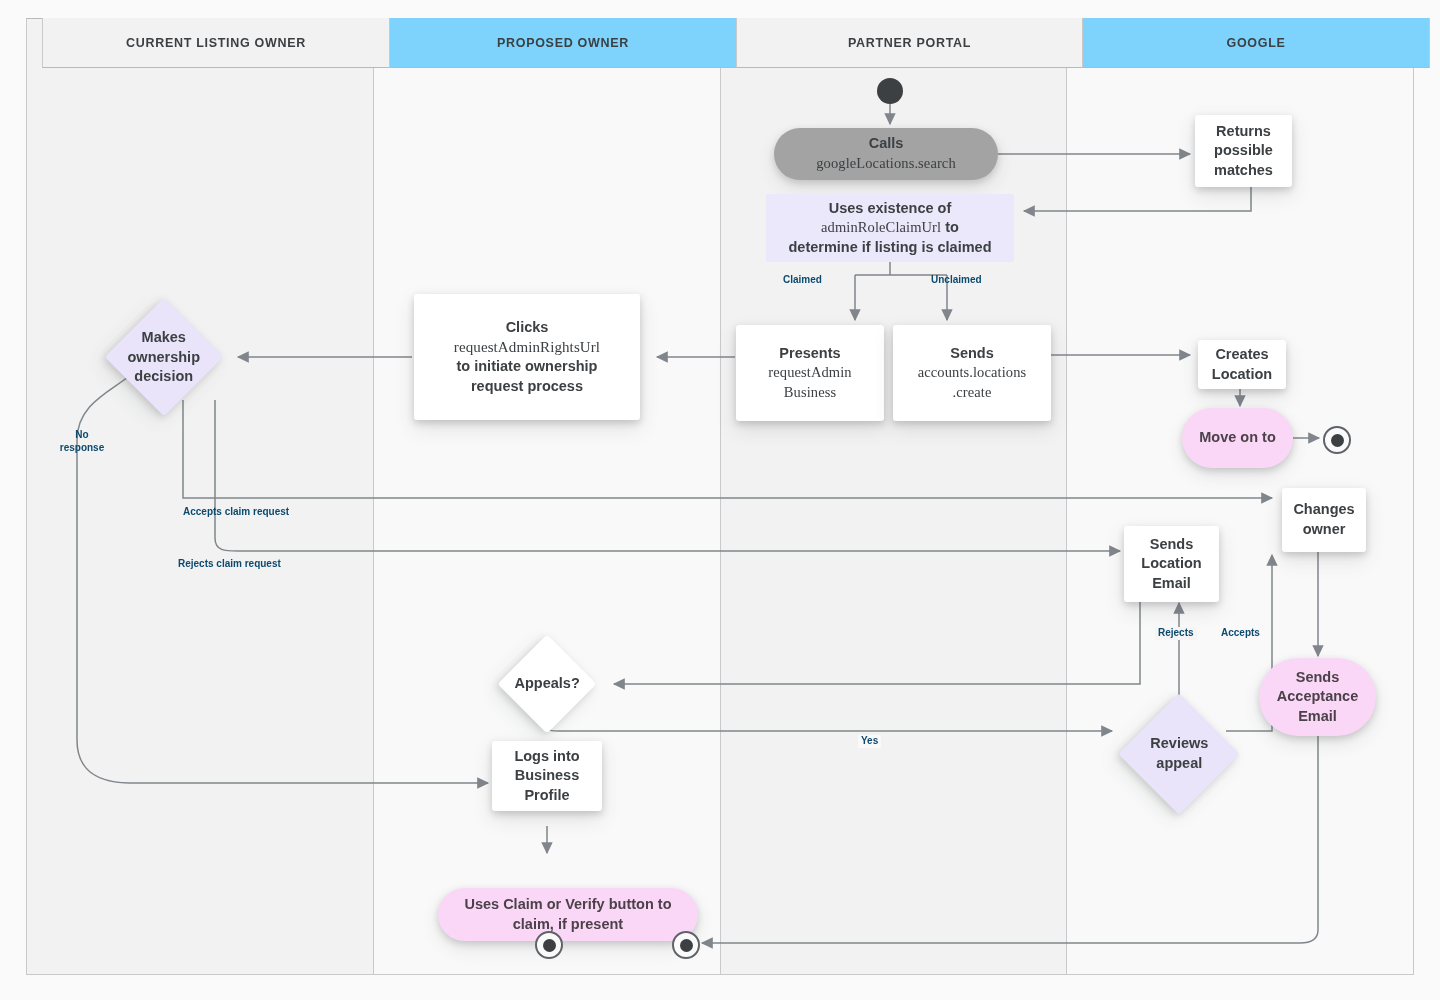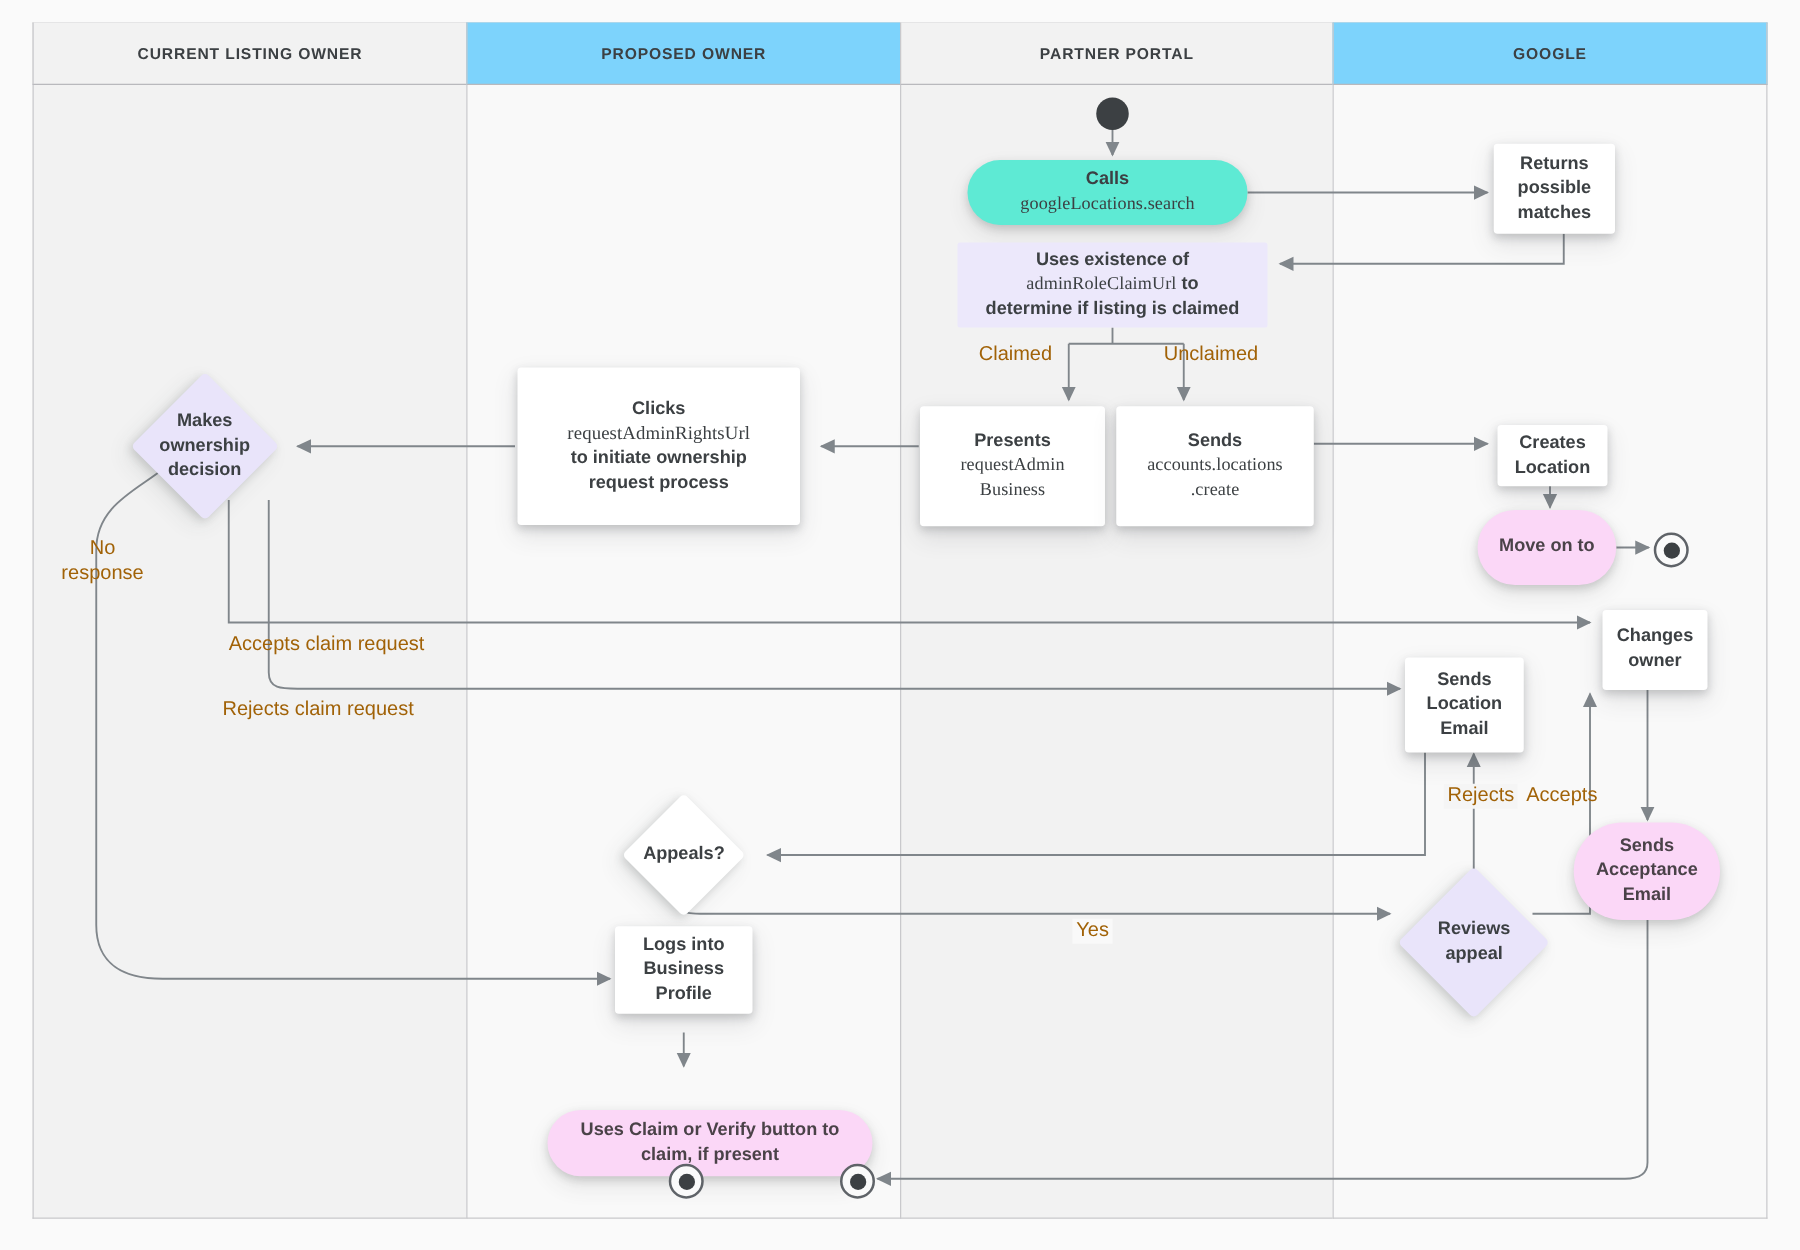--- a/index.html
+++ b/index.html
@@ -29,20 +29,21 @@
   .lane.light{background:#f9f9f9;}
   .lane-head{
     position:absolute;
     top:18px;height:50px;
     border-left:1px solid #c9c9cc;
     border-bottom:1px solid #b9b9bd;
     box-sizing:border-box;
     display:flex;align-items:center;justify-content:center;
     font-size:12.5px;font-weight:700;letter-spacing:.7px;
     color:#3c4043;
+    margin-left:16px;
   }
   .lane-head.last{border-right:1px solid #c9c9cc;}
   .lane-head.shade{background:#f2f2f2;}
   .lane-head.light{background:#7dd3fc;}
 
   
   #edges{position:absolute;left:0;top:0;width:1440px;height:1000px;}
 
   
   .node{
@@ -57,21 +58,21 @@
   .rect{
     background:#ffffff;
     border-radius:3px;
     box-shadow:0 3px 7px rgba(60,64,67,.22), 0 8px 20px rgba(60,64,67,.13);
   }
   .rect .inner{padding:4px 8px;}
   .pill{
     border-radius:999px;
     box-shadow:0 3px 7px rgba(60,64,67,.20), 0 8px 18px rgba(60,64,67,.11);
   }
-  .cyan{background:#5eead4;}
+  .cyan{background:#a3a3a3;}
   .pink{background:#fbd7f7;color:#4a4248;}
   .lilac-plain{background:#ece8fb;}
   .diamond{
     background:#e9e4fa;
     transform:rotate(45deg);
     border-radius:4px;
     box-shadow:0 3px 7px rgba(60,64,67,.18), 0 8px 18px rgba(60,64,67,.10);
   }
   .diamond > .dlabel{
     transform:rotate(-45deg);
@@ -90,21 +91,21 @@
     background:#fafafa;border:2px solid #5f6368;
     display:flex;align-items:center;justify-content:center;z-index:6;
   }
   .endnode::after{
     content:"";width:13px;height:13px;border-radius:50%;background:#3c4043;
   }
 
   
   .elabel{
     position:absolute;
-    font-size:16px;font-weight:400;color:#a16207;
+    font-size:10px;font-weight:700;color:#0c4a6e;
     white-space:nowrap;z-index:7;
     padding:0 3px;
     line-height:1.25;
   }
   .elabel.center{text-align:center;}
 </style>
 </head>
 <body>
 
 <div id="canvas">

